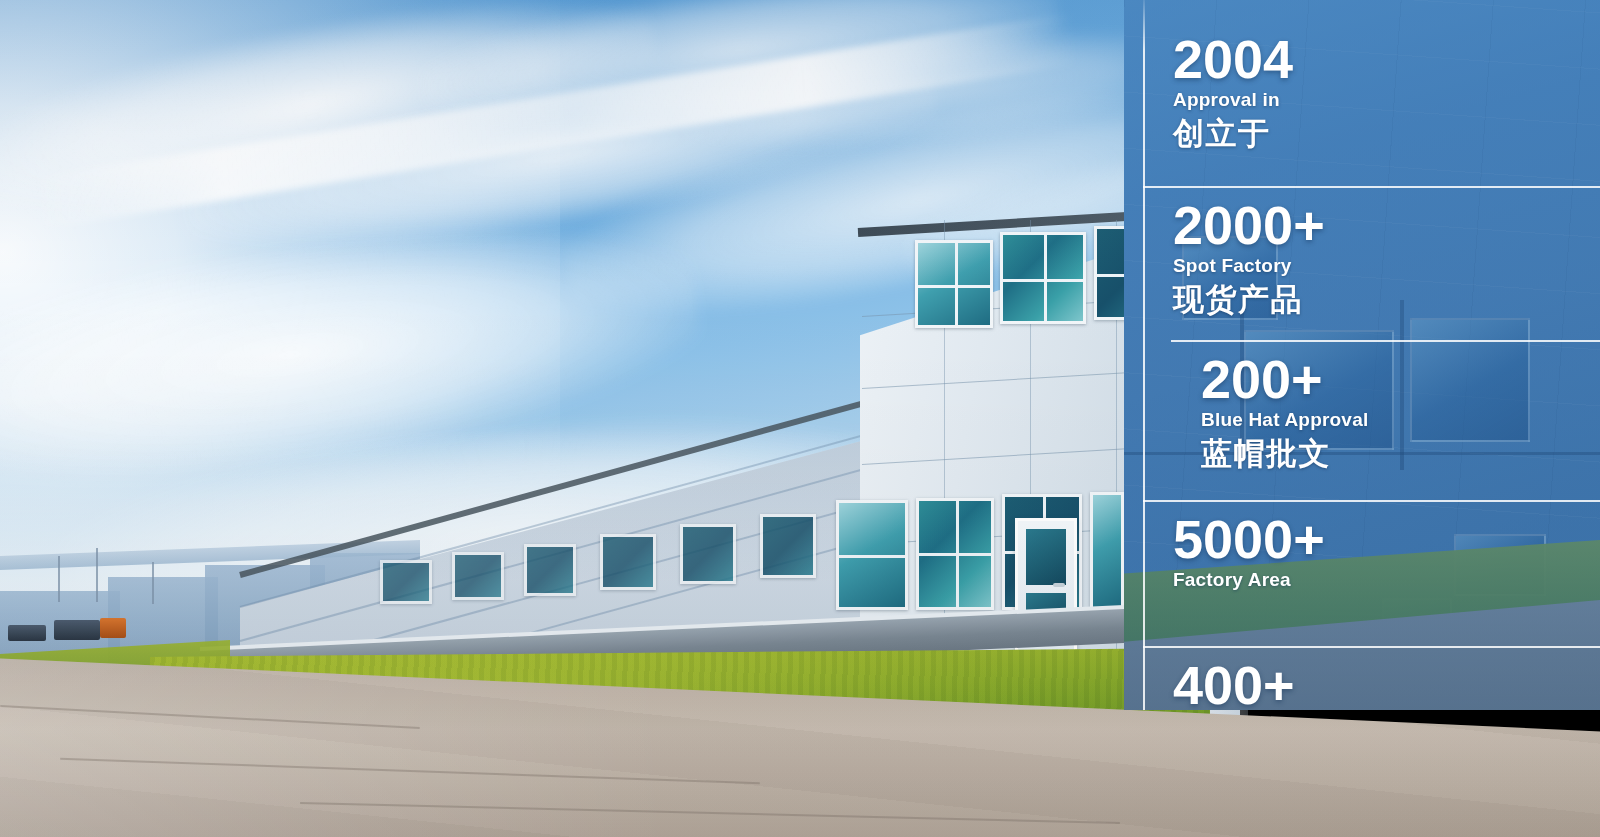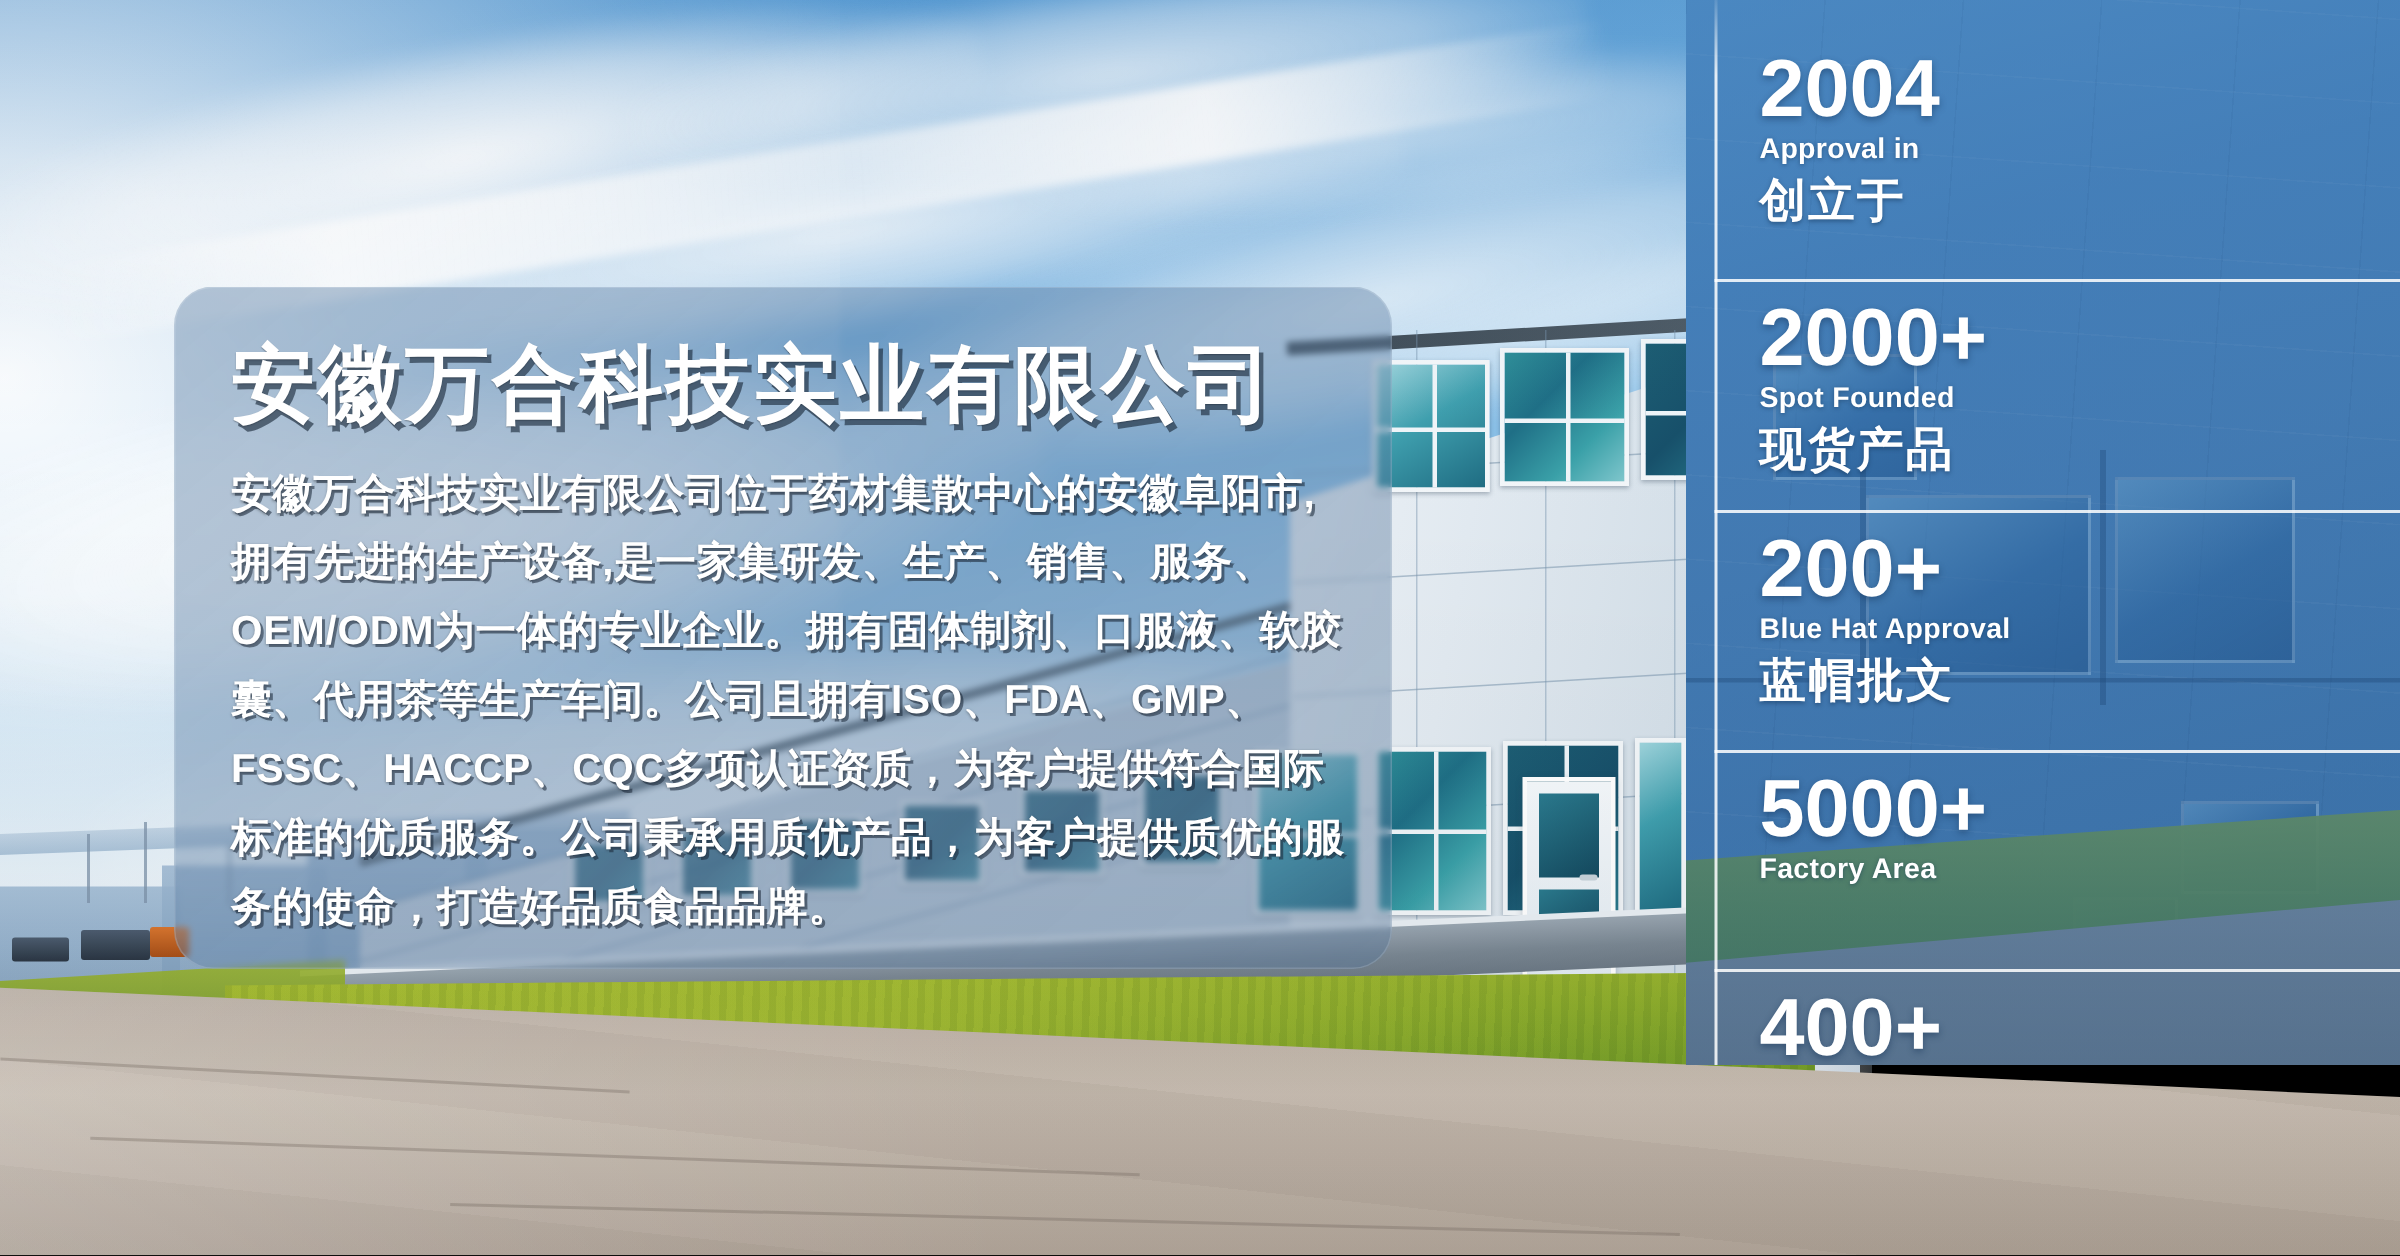--- a/index.html
+++ b/index.html
@@ -428,26 +428,20 @@
 
     <div class="road"></div>
     <div class="road-sheen"></div>
     <div class="road-crack" style="left:60px;  top:770px; width:700px; transform:rotate(2deg);"></div>
     <div class="road-crack" style="left:300px; top:812px; width:820px; transform:rotate(1.4deg);"></div>
     <div class="road-crack" style="left:0;     top:716px; width:420px; transform:rotate(3deg);"></div>
 
     <div class="photo-grade"></div>
   </div>
 
-  <div class="glass-panel">
-    <div class="glass-inner">
-      <h1 class="company-title">安徽万合科技实业有限公司</h1>
-      <p class="company-body">安徽万合科技实业有限公司位于药材集散中心的安徽阜阳市,拥有先进的生产设备,是一家集研发、生产、销售、服务、OEM/ODM为一体的专业企业。拥有固体制剂、口服液、软胶囊、代用茶等生产车间。公司且拥有ISO、FDA、GMP、FSSC、HACCP、CQC多项认证资质，为客户提供符合国际标准的优质服务。公司秉承用质优产品，为客户提供质优的服务的使命，打造好品质食品品牌。</p>
-    </div>
-  </div>
 
   <aside class="stats-panel">
 
     <div class="stats-photo"></div>
     <div class="sp-panelgrid"></div>
 
     <div class="sp-win" style="left:120px; top:330px; width:150px; height:120px;"></div>
     <div class="sp-win" style="left:286px; top:318px; width:120px; height:124px;"></div>
     <div class="sp-win" style="left:58px;  top:236px; width:96px;  height:84px;"></div>
     <div class="sp-win" style="left:330px; top:534px; width:92px;  height:62px;"></div>
@@ -466,25 +460,25 @@
     <div class="stats-list">
 
       <div class="stat-row" style="top:32px; height:152px;">
         <div class="stat-num">2004</div>
         <div class="stat-en">Approval in</div>
         <div class="stat-cn">创立于</div>
       </div>
 
       <div class="stat-row has-rule" style="top:186px; height:150px;">
         <div class="stat-num" style="margin-top:12px;">2000+</div>
-        <div class="stat-en">Spot Founded</div>
+        <div class="stat-en">Spot Factory</div>
         <div class="stat-cn">现货产品</div>
       </div>
 
-      <div class="stat-row has-rule" style="top:340px; height:148px;">
+      <div class="stat-row has-rule" style="top:340px; height:148px;margin-left:28px;">
         <div class="stat-num" style="margin-top:12px;">200+</div>
         <div class="stat-en">Blue Hat Approval</div>
         <div class="stat-cn">蓝帽批文</div>
       </div>
 
       <div class="stat-row has-rule" style="top:500px; height:150px;">
         <div class="stat-num" style="margin-top:12px;">5000+</div>
         <div class="stat-en">Factory Area</div>
       </div>
 

